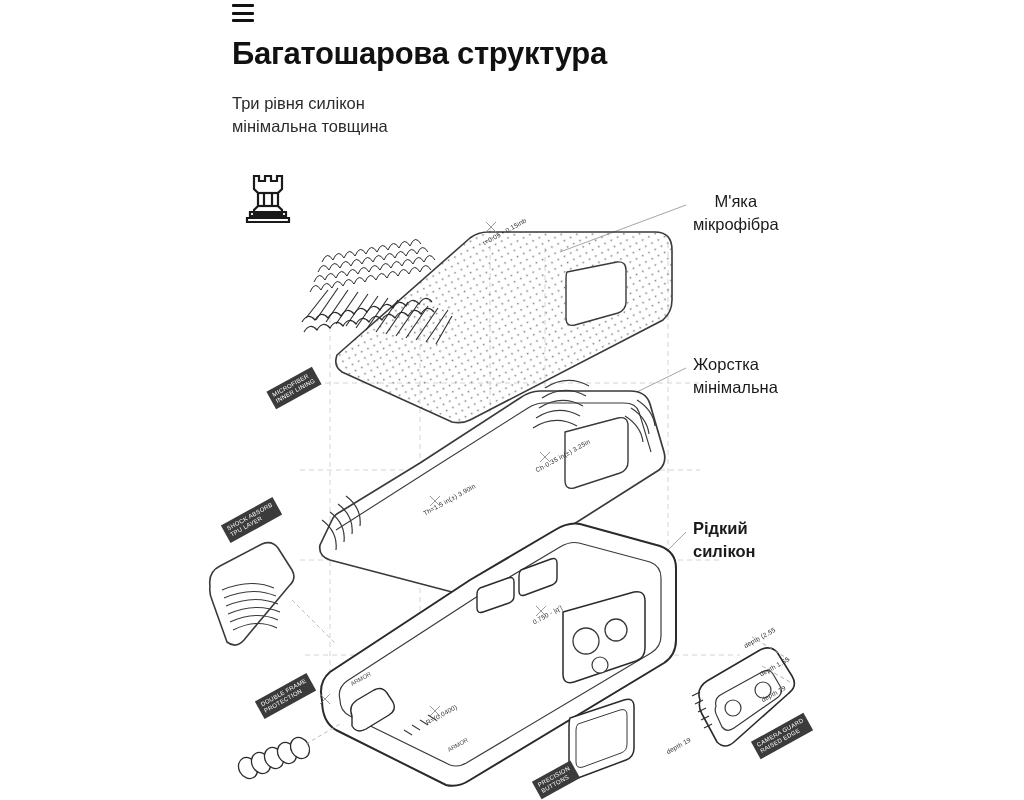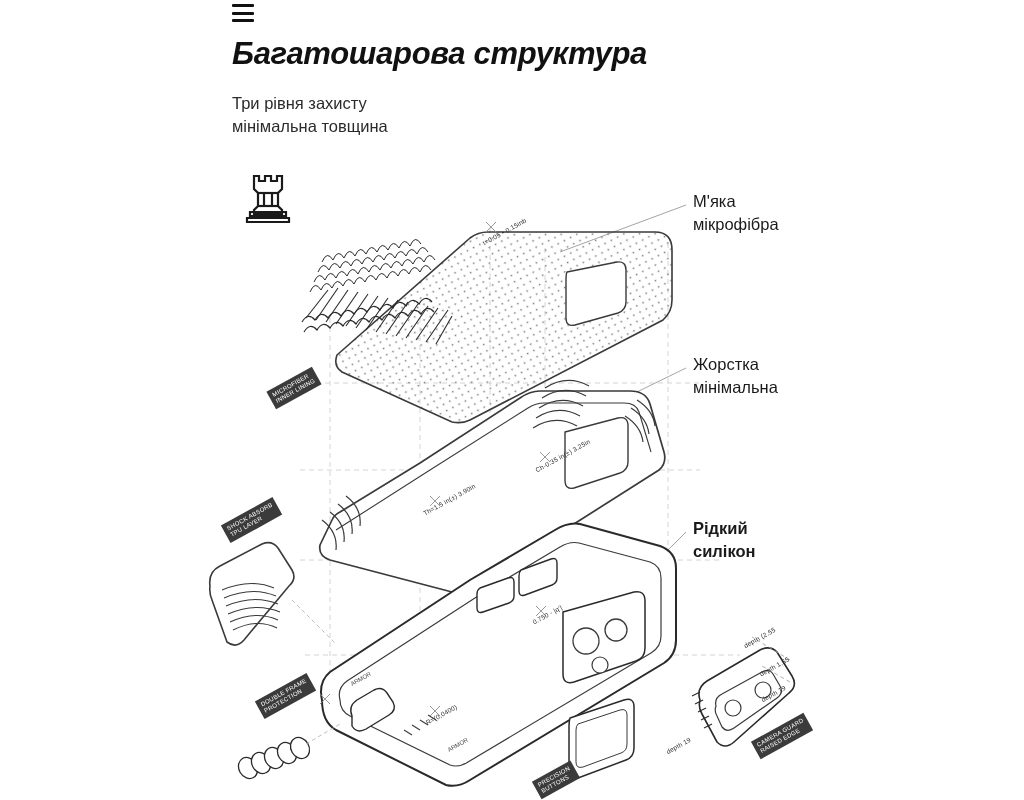--- a/index.html
+++ b/index.html
@@ -36,21 +36,20 @@
     border-radius: 1px;
   }
 
   
   .title {
     position: absolute;
     left: 232px;
     top: 36px;
     font-size: 31px;
     font-weight: bold;
-    font-style: italic;
     letter-spacing: -0.3px;
     color: #111;
     white-space: nowrap;
   }
   .subtitle {
     position: absolute;
     left: 232px;
     top: 92px;
     font-size: 16.5px;
     line-height: 23px;
@@ -68,21 +67,21 @@
   }
 
   
   .layer-label {
     position: absolute;
     font-size: 16.5px;
     line-height: 23px;
     color: #1a1a1a;
     white-space: pre-line;
   }
-  .layer-label.l1 { left: 693px; top: 190px; }
+  .layer-label.l1 { left: 693px; top: 190px; text-align: center; }
   .layer-label.l2 { left: 693px; top: 353px; }
   .layer-label.l3 { left: 693px; top: 517px; font-weight: bold; }
 
   
   .diagram {
     position: absolute;
     left: 0;
     top: 0;
     width: 1024px;
     height: 800px;
@@ -114,21 +113,21 @@
 </head>
 <body>
 
 <div class="hamburger">
   <span></span>
   <span></span>
   <span></span>
 </div>
 
 <div class="title">Багатошарова структура</div>
-<div class="subtitle">Три рівня захисту
+<div class="subtitle">Три рівня силікон
 мінімальна товщина</div>
 
 <svg class="rook-icon" viewBox="0 0 64 56">
   <g fill="none" stroke="#1a1a1a" stroke-width="2.2">
     <path d="M18 8 h5 v5 h6 V8 h6 v5 h6 V8 h5 v13 l-4 4 v13 l4 4 v4 H18 v-4 l4-4 V25 l-4-4 z"></path>
     <line x1="22" y1="25" x2="42" y2="25"></line>
     <line x1="22" y1="38" x2="42" y2="38"></line>
     <line x1="28" y1="25" x2="28" y2="38"></line>
     <line x1="36" y1="25" x2="36" y2="38"></line>
     <path d="M14 44 h36 v4 H14 z"></path>

